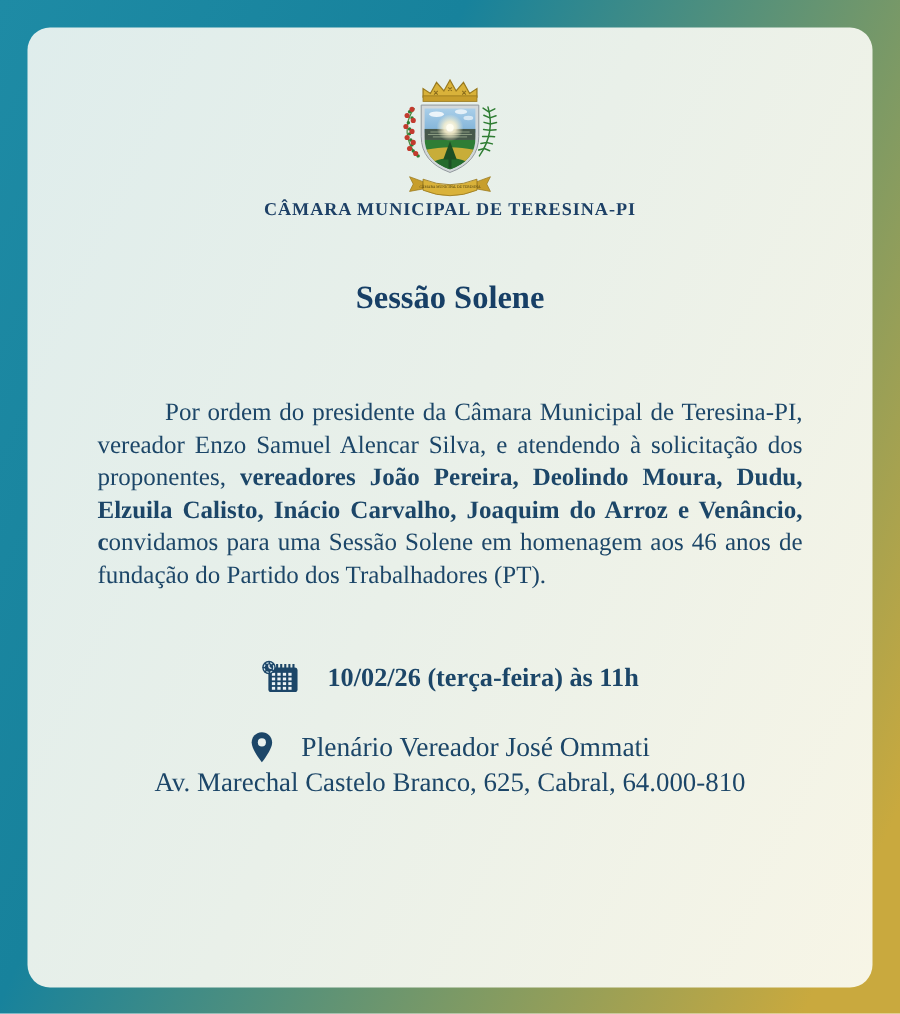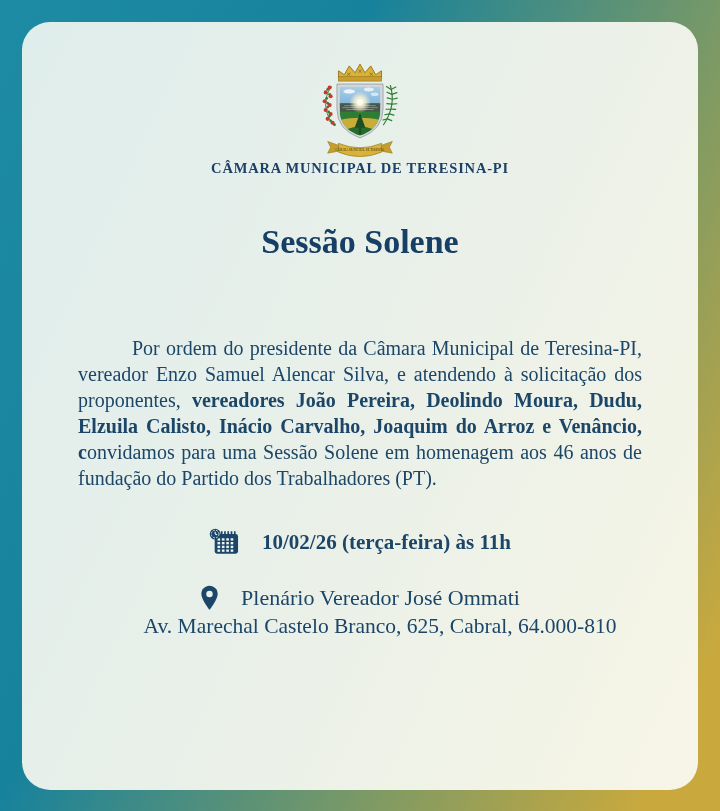--- a/index.html
+++ b/index.html
@@ -3,38 +3,38 @@
 <meta charset="utf-8">
 <style>
   html,body{margin:0;padding:0;}
   .stage{
     position:relative;width:720px;height:811px;overflow:hidden;
     background:linear-gradient(115deg,#1e8ba5 0%,#17829c 34%,#7e9a64 68%,#c9a93e 93%);
     font-family:"Liberation Serif","DejaVu Serif",serif;
   }
   .card{
     position:absolute;left:22px;top:22px;right:22px;bottom:21px;
-    border-radius:28px;
+    border-radius:18px;
     background:linear-gradient(115deg,#dfedec 0%,#e9f0e9 48%,#f7f5e6 100%);
   }
   .abs{position:absolute;left:0;width:100%;}
   .emblem{top:40px;text-align:center;}
   .org{top:138px;text-align:center;font-size:14.5px;font-weight:bold;
        letter-spacing:.8px;color:#1d4066;}
-  .title{top:201px;margin:0;text-align:center;font-size:34px;font-weight:bold;color:#173f66;}
+  .title{top:201px;margin:0;text-align:center;font-size:26px;font-weight:bold;color:#173f66;}
   .subtitle{top:238px;margin:0;text-align:center;font-size:22.5px;font-weight:bold;
             color:#173f66;white-space:nowrap;}
-  .bodytext{position:absolute;top:313px;left:56px;width:564px;margin:0;
+  .bodytext{position:absolute;top:295px;left:56px;width:564px;margin:0;
             font-size:20px;line-height:26px;color:#1c4668;
             text-align:justify;text-indent:54px;}
   .bodytext b{font-weight:bold;}
   .row{display:flex;align-items:center;justify-content:center;gap:22px;color:#1c4668;}
   .date-row{top:506px;font-size:21px;font-weight:bold;}
   .venue-row{top:563px;font-size:22px;}
-  .address{top:592px;text-align:center;font-size:21.5px;color:#1c4668;padding-left:20px;}
+  .address{top:592px;text-align:center;font-size:21.5px;color:#1c4668;}
   .broadcast-row{top:640px;font-size:22px;}
   .icon{display:inline-flex;align-items:center;}
 </style>
 </head>
 <body>
 
 <div class="stage">
   <div class="card">
 
     <div class="abs emblem">

